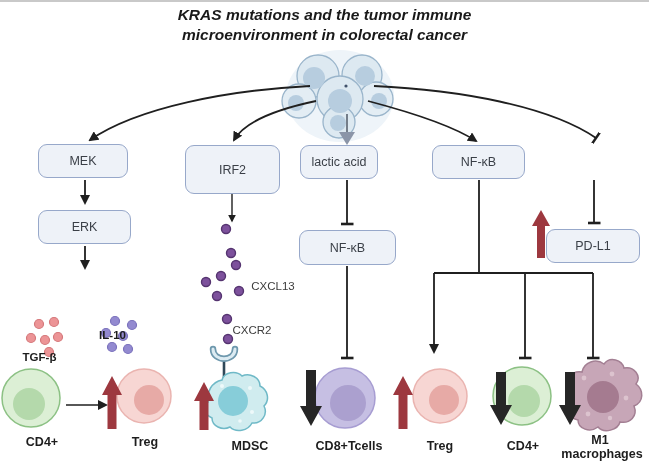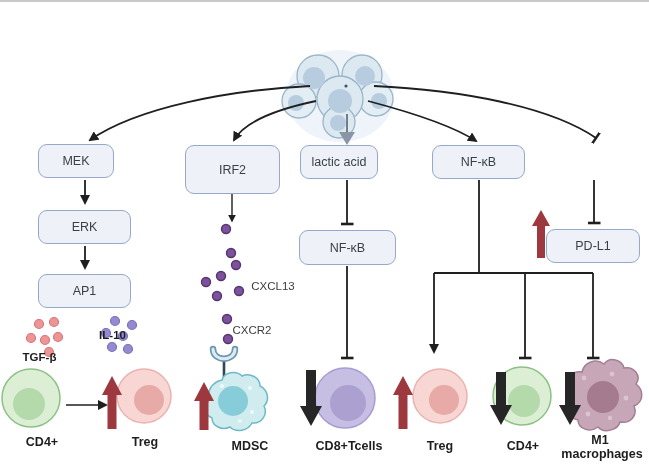--- a/index.html
+++ b/index.html
@@ -19,20 +19,24 @@
   .lbl{position:absolute;z-index:3;transform:translateX(-50%);white-space:nowrap;color:#1d1d1d;}
   .lbl.bold{font-weight:bold;font-size:12.5px;}
   .lbl.mol{font-weight:bold;font-size:11.5px;padding-left:23px;}
   .lbl.chem{font-weight:normal;font-size:11.5px;color:#3c3c3c;}
 </style>
 </head>
 <body>
 
 <div id="canvas">
 
+  <div class="title-wrap">
+    <div class="title-line">KRAS mutations and the tumor immune</div>
+    <div class="title-line">microenvironment in colorectal cancer</div>
+  </div>
 
   <svg id="diagram-svg" width="649" height="467" viewBox="0 0 649 467">
     <defs>
       <marker id="ah" viewBox="0 0 10 10" refX="8" refY="5" markerWidth="10" markerHeight="10" markerUnits="userSpaceOnUse" orient="auto">
         <path d="M0 0 L10 5 L0 10 Z" fill="#1f1f1f"></path>
       </marker>
       <marker id="ahSm" viewBox="0 0 10 10" refX="8" refY="5" markerWidth="8" markerHeight="8" markerUnits="userSpaceOnUse" orient="auto">
         <path d="M0 0 L10 5 L0 10 Z" fill="#1f1f1f"></path>
       </marker>
       <marker id="tb" viewBox="0 0 12 12" refX="6" refY="6" markerWidth="13" markerHeight="13" markerUnits="userSpaceOnUse" orient="auto">
@@ -172,28 +176,25 @@
       <path d="M 403 374 L 413 393 L 407.5 393 L 407.5 427 L 398.5 427 L 398.5 393 L 393 393 Z"></path>
       <path d="M 541 208 L 550 224 L 545 224 L 545 256 L 537 256 L 537 224 L 532 224 Z"></path>
     </g>
     <g fill="#262626">
       <path d="M 311 424 L 300 404 L 306 404 L 306 368 L 316 368 L 316 404 L 322 404 Z"></path>
       <path d="M 501 423 L 490 403 L 496 403 L 496 370 L 506 370 L 506 403 L 512 403 Z"></path>
       <path d="M 570 423 L 559 403 L 565 403 L 565 370 L 575 370 L 575 403 L 581 403 Z"></path>
     </g>
   </svg>
 
-  <div class="pbox" style="left:38px;top:142px;width:76px;height:34px">
+  <div class="pbox" style="left:38px;top:142px;width:90px;height:34px">
       <span>MEK</span>
     </div>
   <div class="pbox" style="left:38px;top:208px;width:93px;height:34px">
       <span>ERK</span>
-    </div>
-  <div class="pbox" style="left:38px;top:272px;width:93px;height:34px">
-      <span>AP1</span>
     </div>
   <div class="pbox" style="left:185px;top:143px;width:95px;height:49px">
       <span>IRF2</span>
     </div>
   <div class="pbox" style="left:300px;top:143px;width:78px;height:34px">
       <span>lactic acid</span>
     </div>
   <div class="pbox" style="left:432px;top:143px;width:93px;height:34px">
       <span>NF-κB</span>
     </div>

